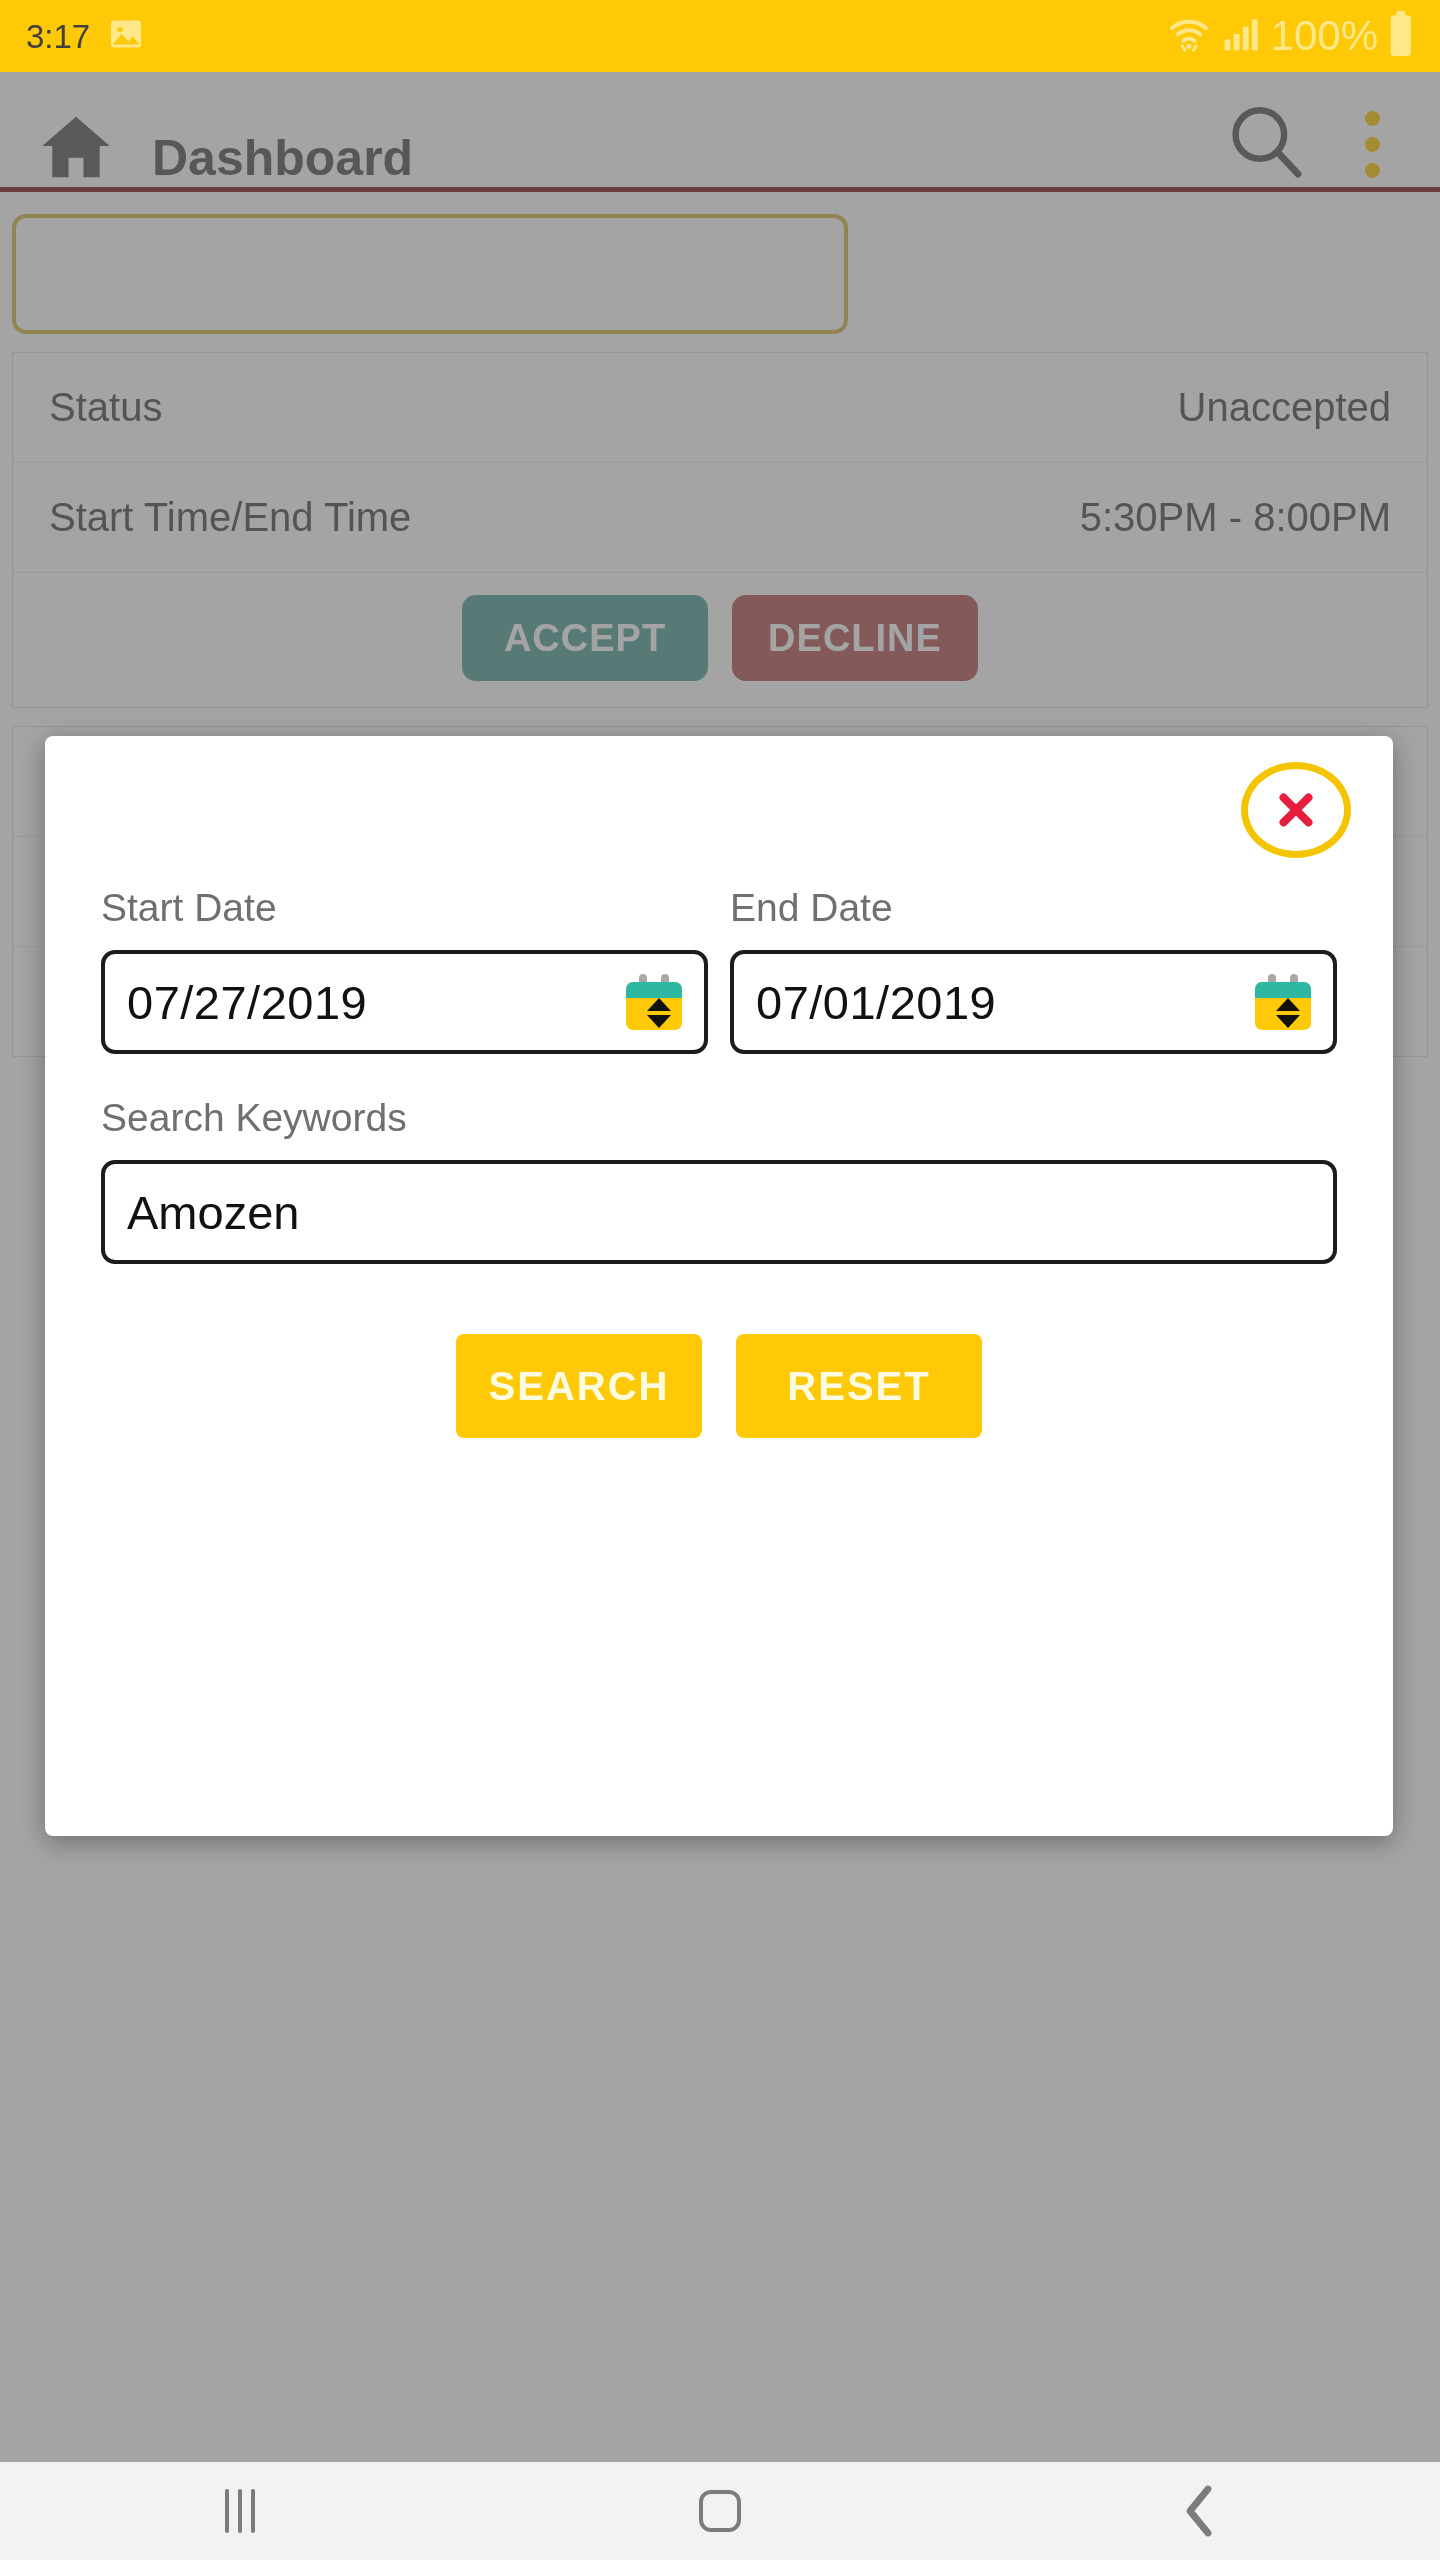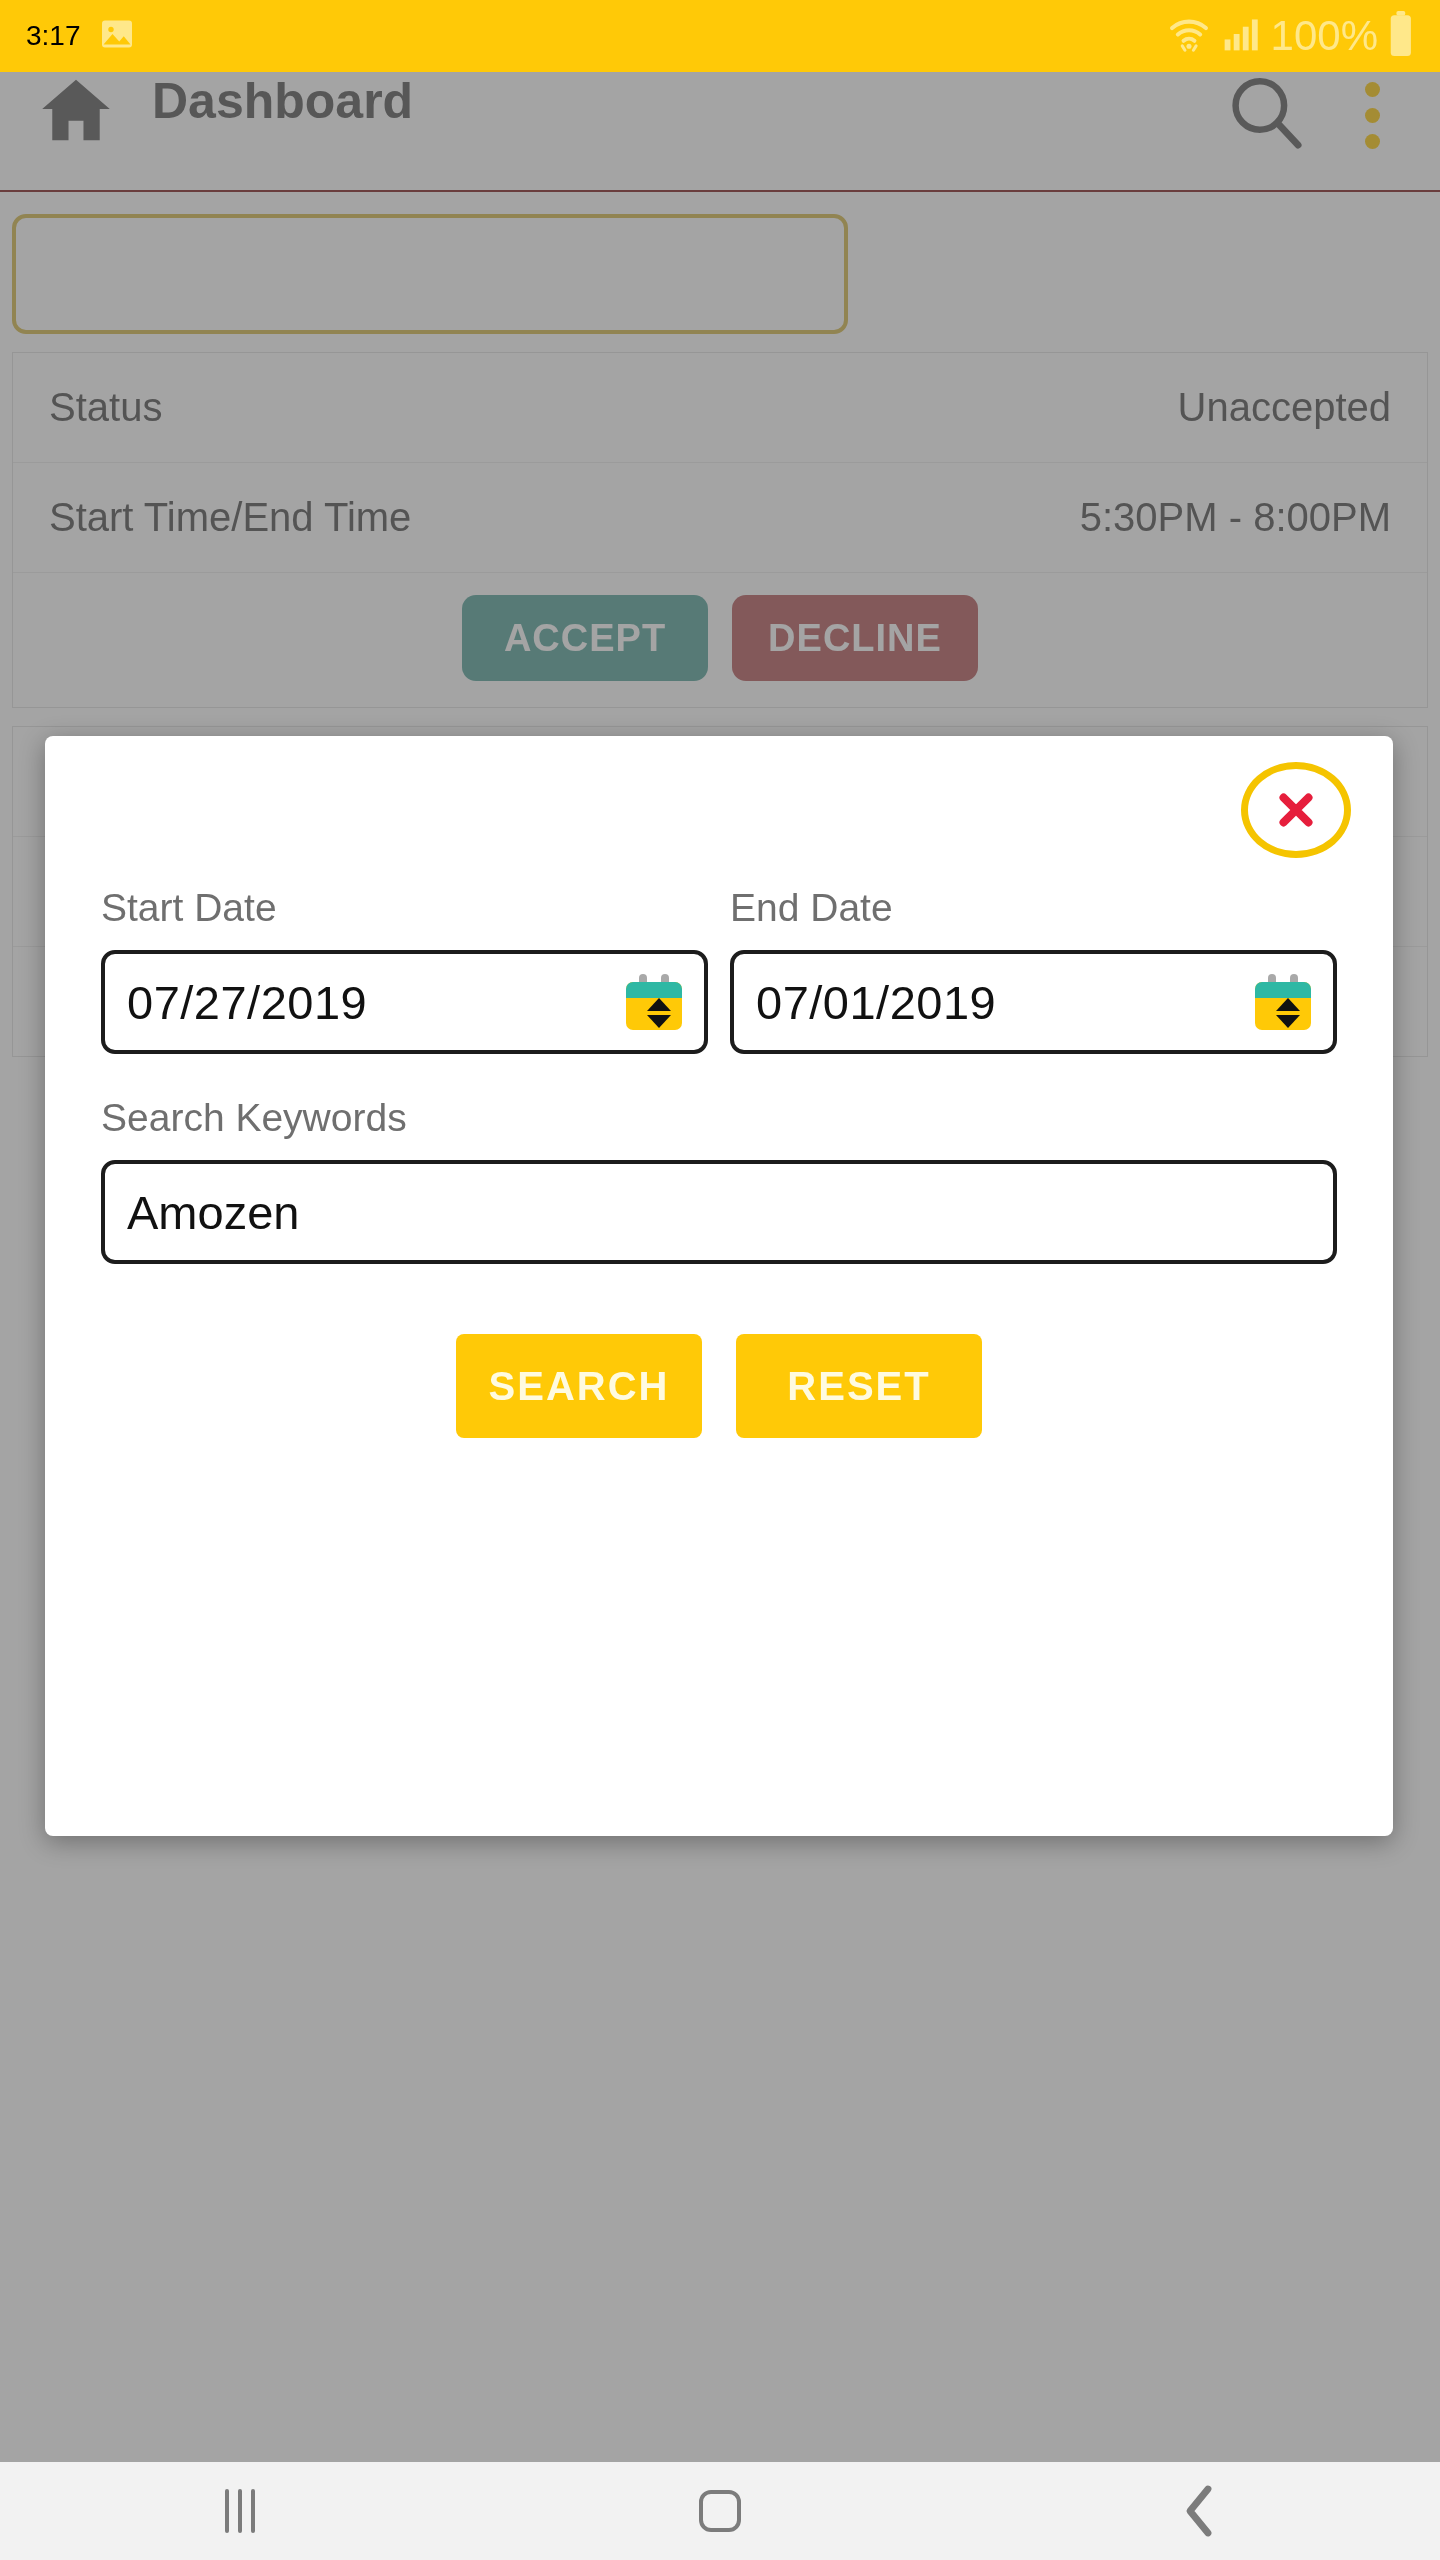--- a/index.html
+++ b/index.html
@@ -28,22 +28,22 @@
     display: flex;
     align-items: center;
     padding: 0 26px;
   }
   #status-left {
     display: flex;
     align-items: center;
     gap: 18px;
   }
   .status-clock {
-    font-size: 28px;
-    color: #000000;
+    font-size: 33px;
+    color: #404040;
     letter-spacing: 0px;
     line-height: 1;
   }
   .sb-glyph { display: block; }
   #status-right {
     margin-left: auto;
     display: flex;
     align-items: center;
     gap: 10px;
   }
@@ -60,23 +60,23 @@
     width: 1440px;
     height: 2390px;
     background: #ffffff;
     overflow: hidden;
   }
 
   #app-bar {
     height: 120px;
     background: #ffffff;
     display: flex;
-    align-items: flex-start;
+    align-items: flex-end;
     padding: 0 34px;
-    border-bottom: 2px solid #7f1d1d;
+    border-bottom: 5px solid #7f1d1d;
   }
   #app-bar .home-wrap { width: 96px; display:flex; align-items:center; }
   #app-title {
     font-size: 50px;
     font-weight: bold;
     color: #555555;
     margin-left: 22px;
   }
   #app-bar-actions {
     margin-left: auto;

